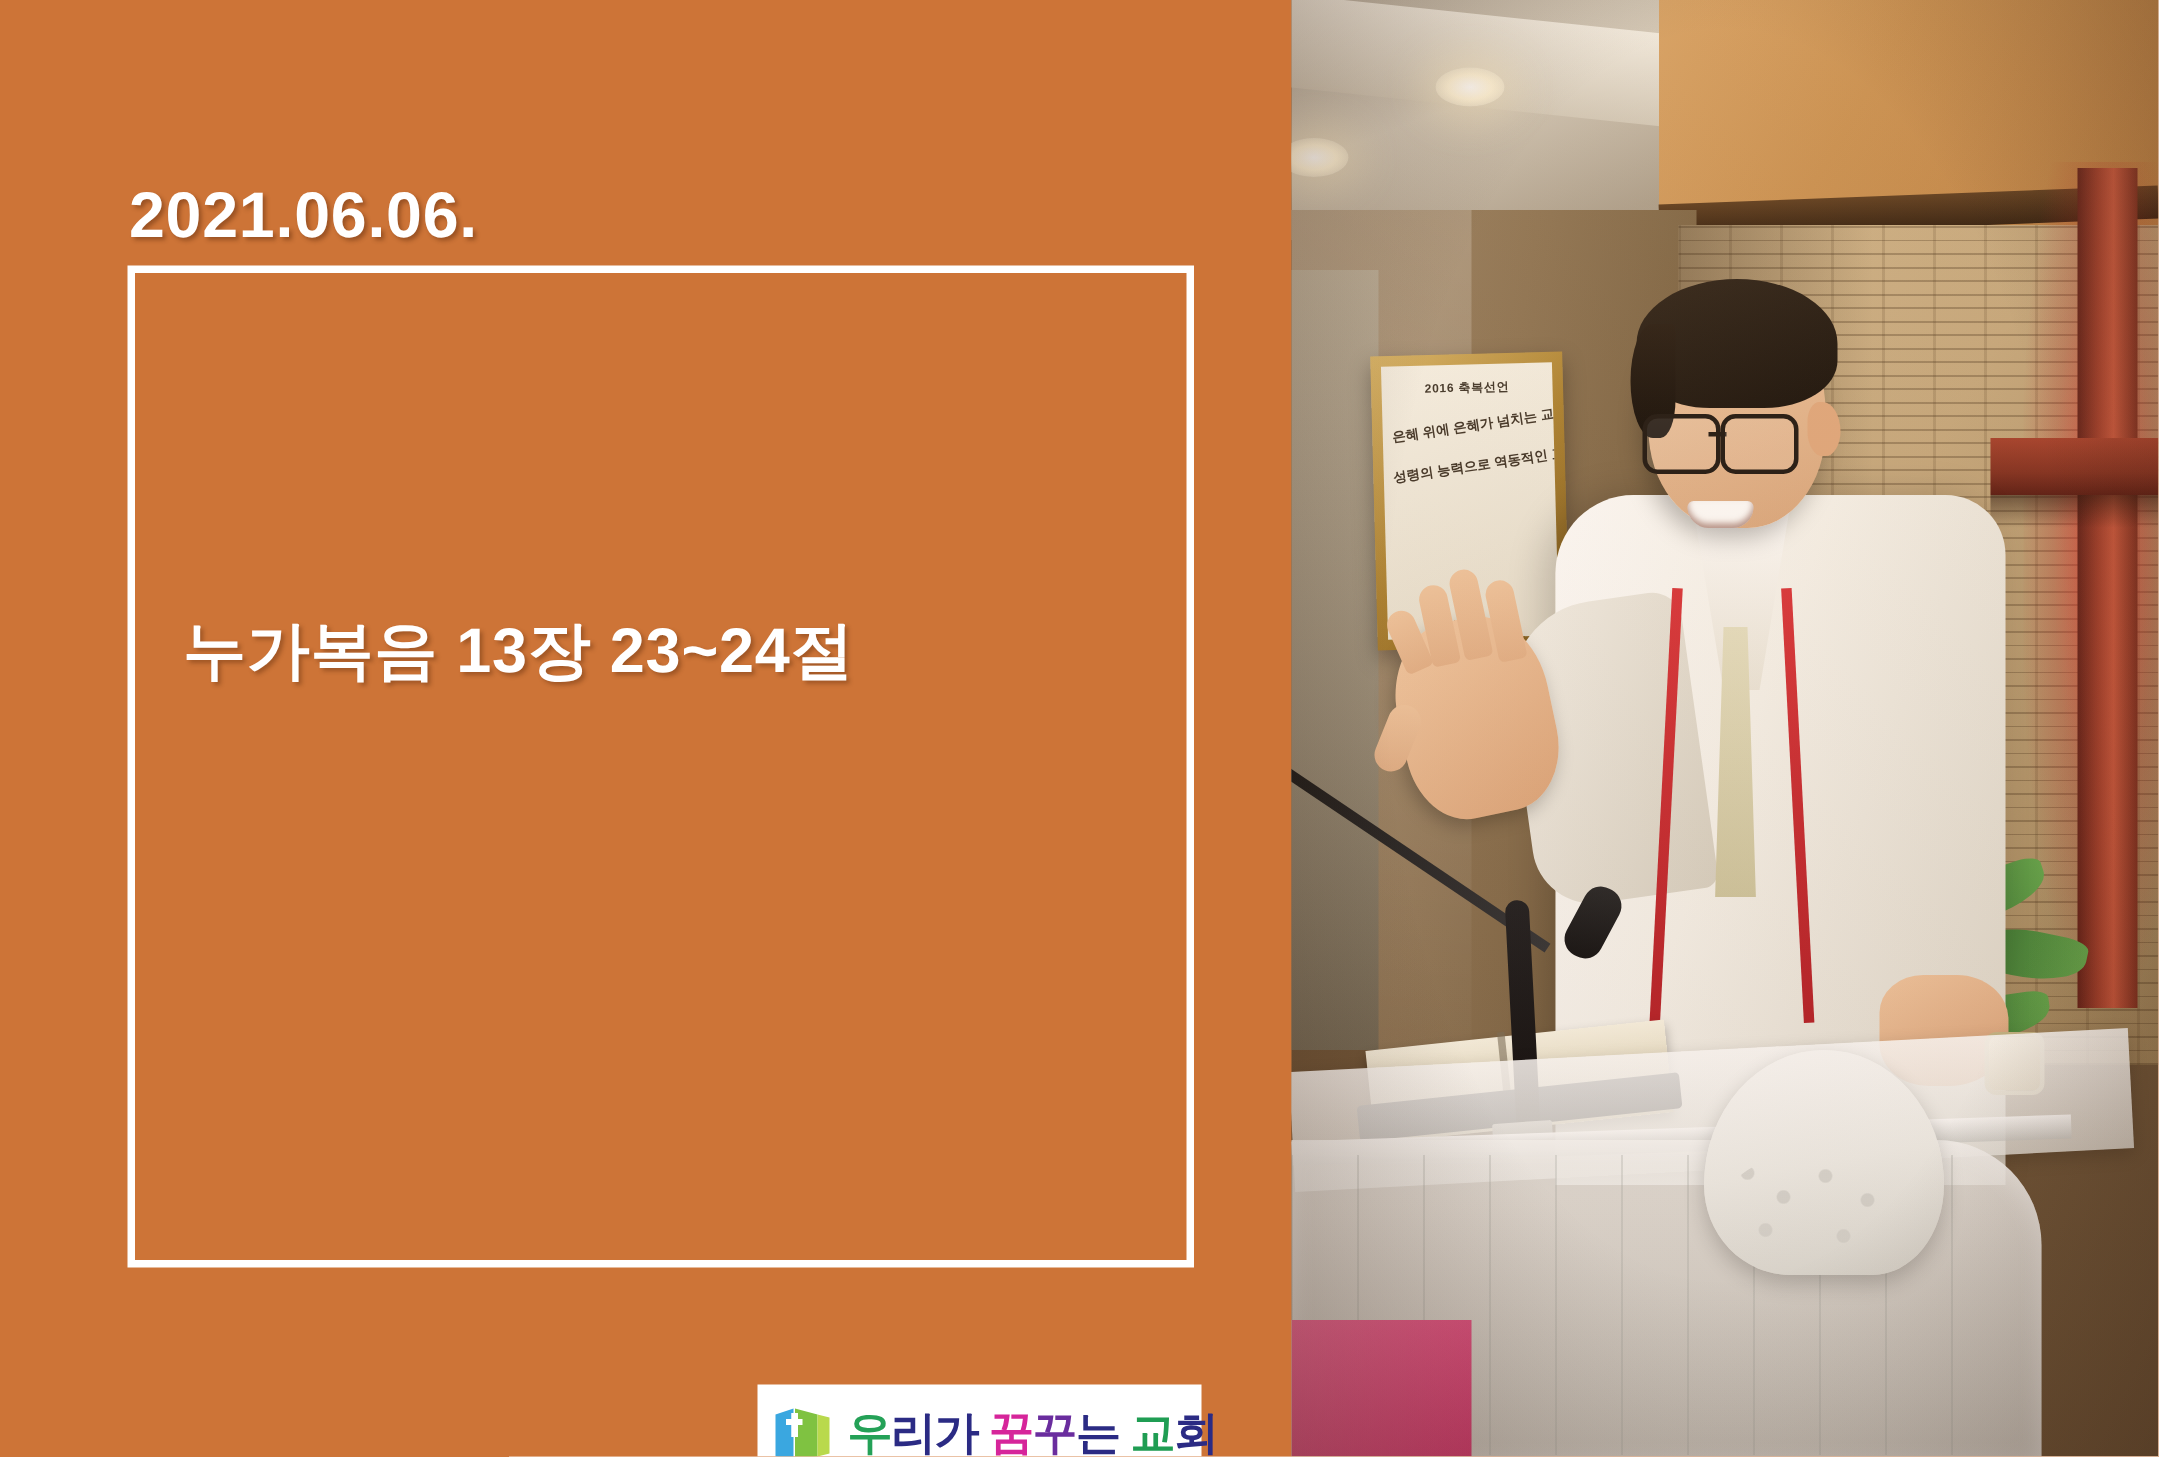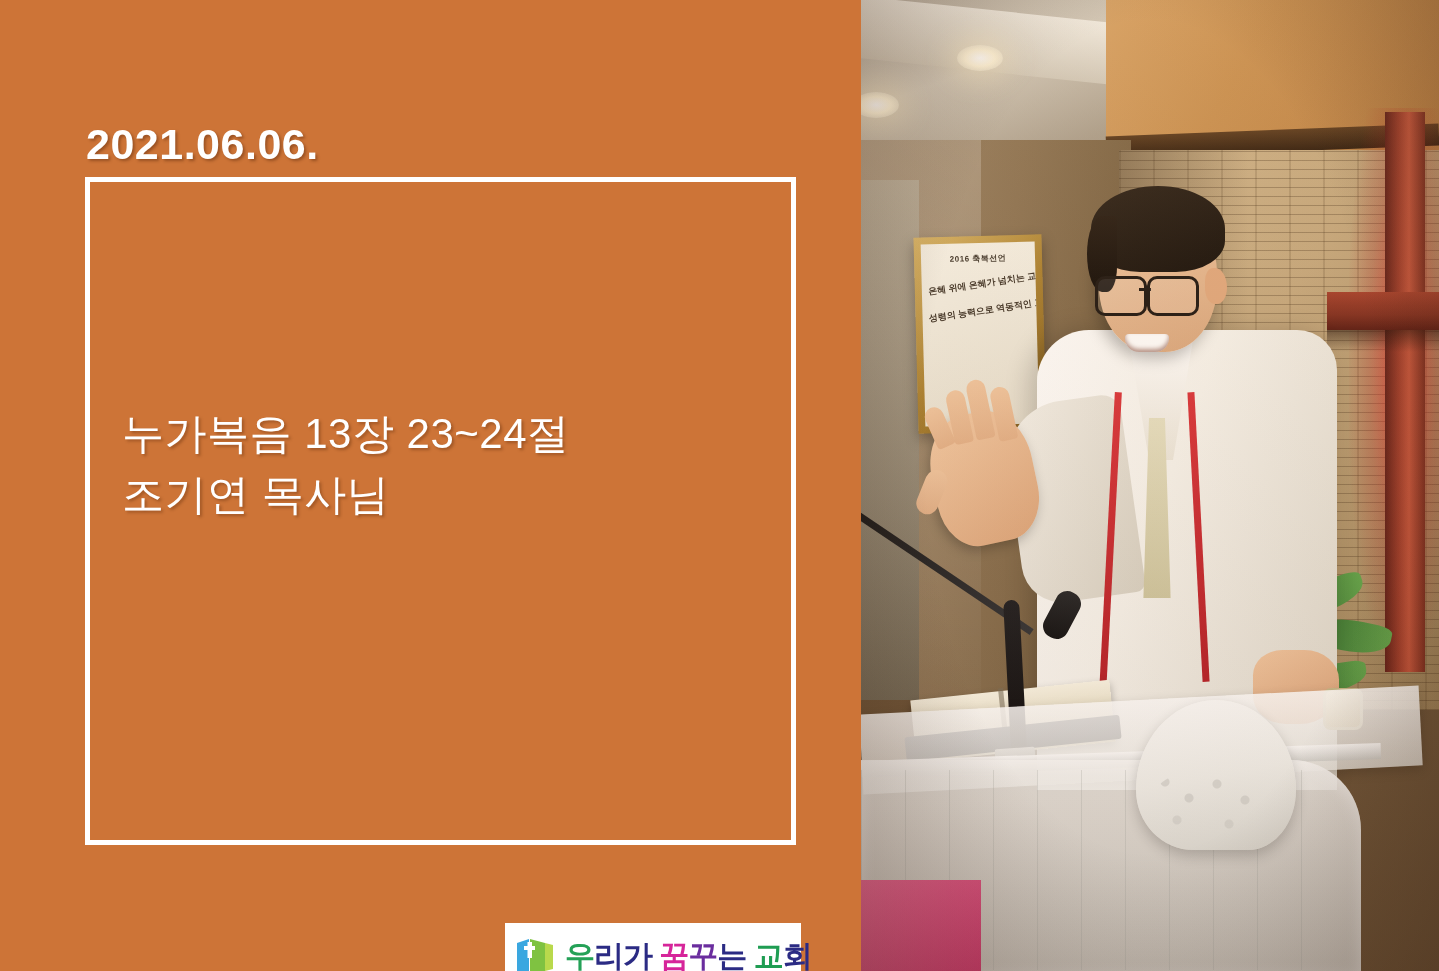--- a/index.html
+++ b/index.html
@@ -78,21 +78,21 @@
     line-height: 1.1;
     white-space: nowrap;
   }
 
   .scripture-block {
     margin-top: 140px;
   }
   .scripture-ref,
   .preacher-name {
     font-size: 42px;
-    font-weight: normal;
+    font-weight: bold;
     color: #ffffff;
     letter-spacing: 0.5px;
     text-shadow: 2px 2px 3px rgba(90,40,10,0.40);
     line-height: 1.45;
     white-space: nowrap;
   }
 
   
   .logo-box {
     position: absolute;
@@ -493,21 +493,20 @@
 
     <div class="date-label">2021.06.06.</div>
 
     <div class="text-frame">
       <div class="frame-inner">
 
 
 
         <div class="scripture-block">
           <div class="scripture-ref">누가복음 13장 23~24절</div>
-          <div class="preacher-name">조기연 목사님</div>
         </div>
 
       </div>
     </div>
 
     <div class="logo-box">
       <svg class="logo-mark" viewBox="0 0 42 42">
         <polygon points="2,8 14,4 14,38 2,36" fill="#3aa7e0"></polygon>
         <polygon points="15,4 30,8 30,36 15,38" fill="#7fc241"></polygon>
         <rect x="9" y="11" width="11" height="4" fill="#ffffff"></rect>

